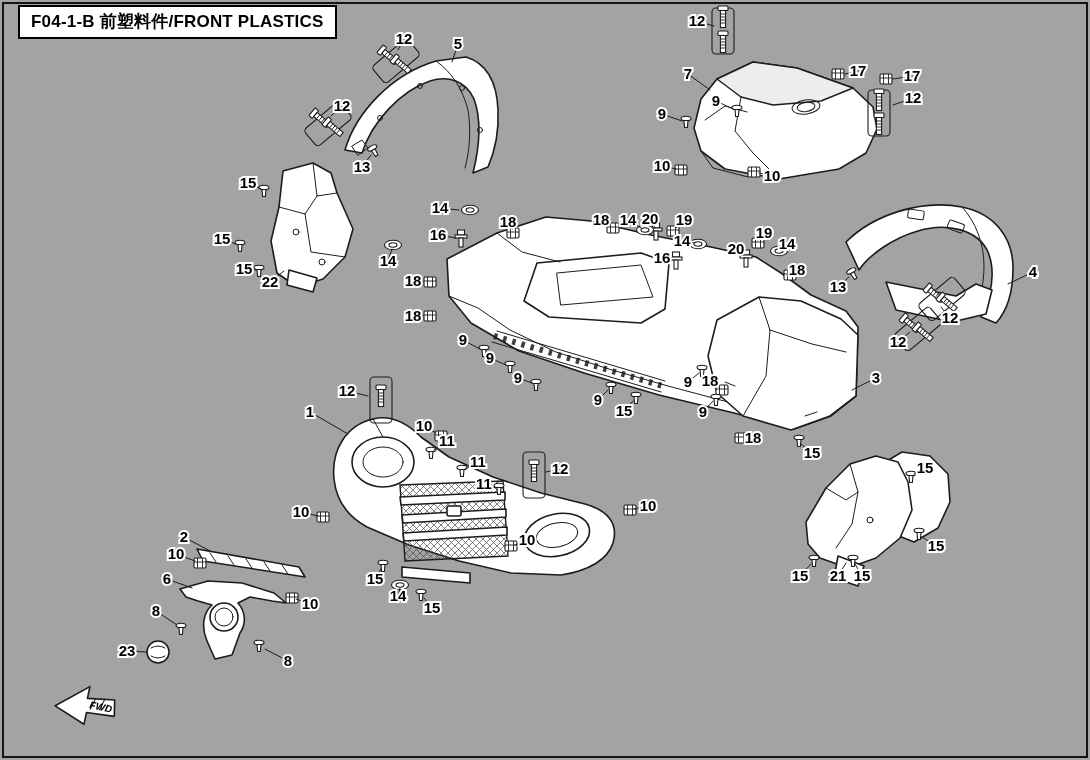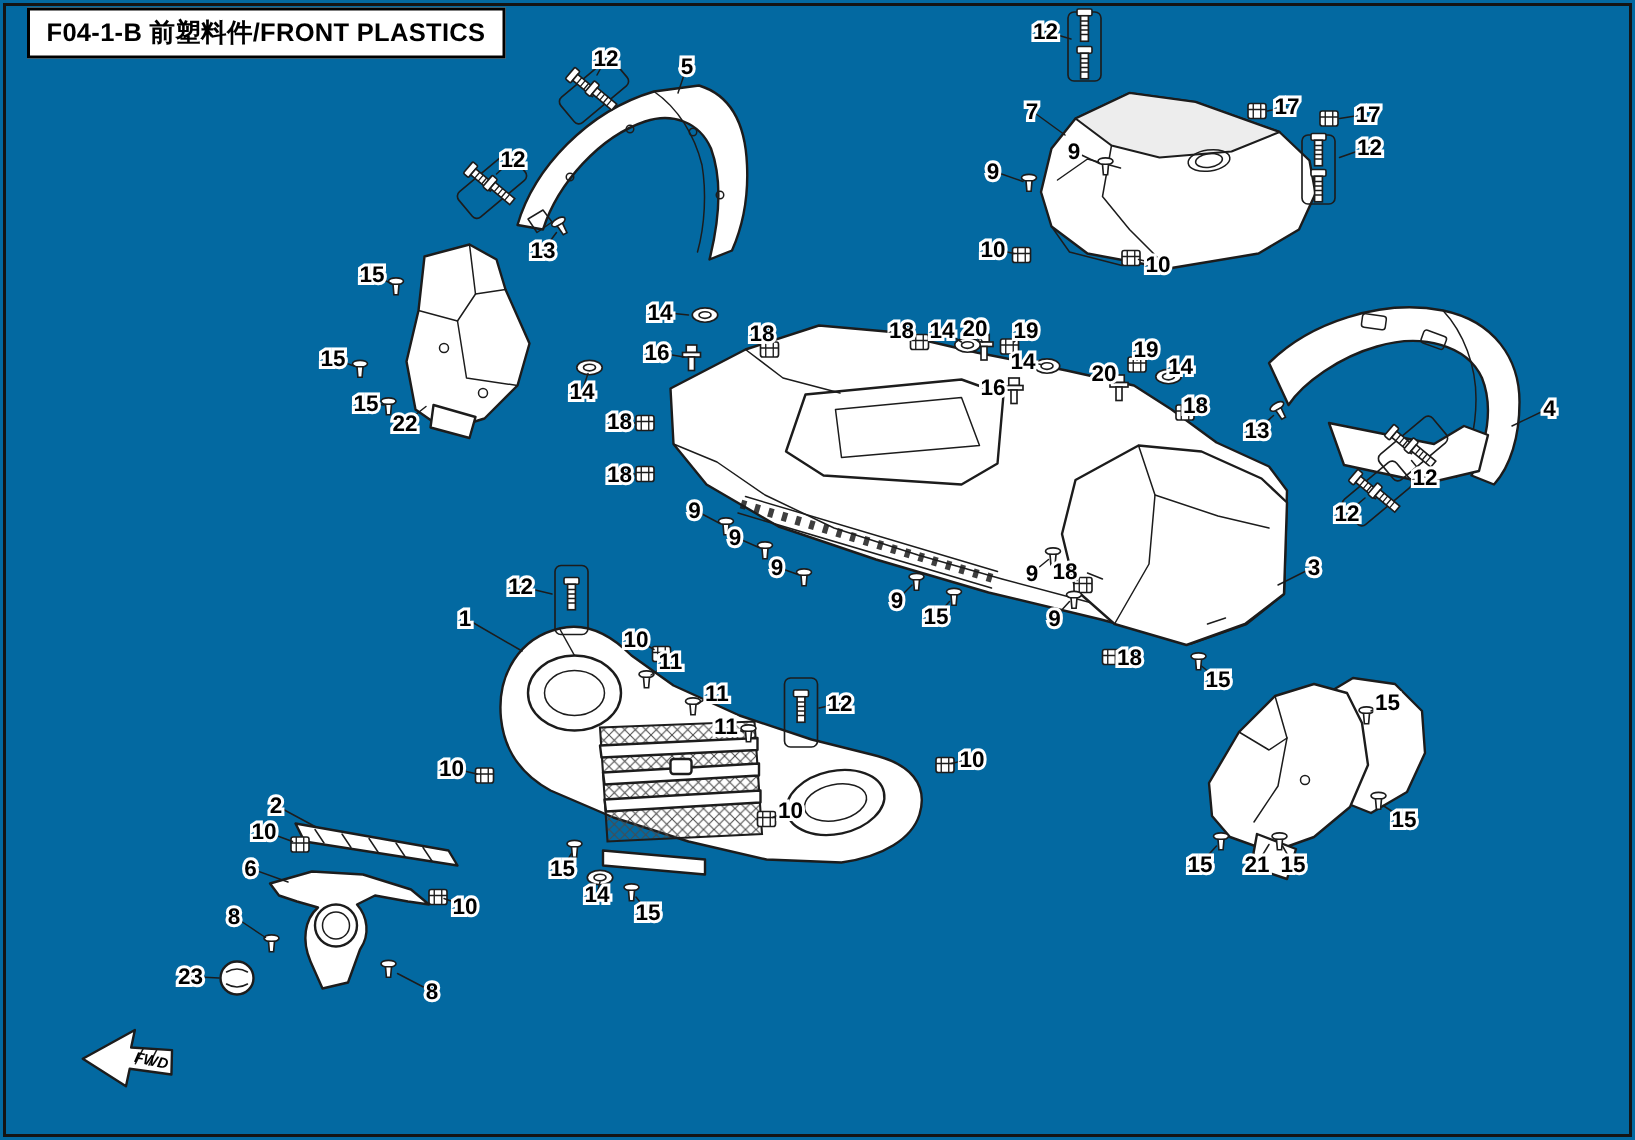--- a/index.html
+++ b/index.html
@@ -1,16 +1,16 @@
 <!DOCTYPE html>
 <html><head>
 <meta charset="utf-8">
 <style>
   html,body{margin:0;padding:0;background:#fff;}
-  .page{position:relative;width:1090px;height:760px;background:#0369a1;font-family:"Liberation Sans",sans-serif;overflow:hidden;}
+  .page{position:relative;width:1090px;height:760px;background:#a3a3a3;font-family:"Liberation Sans",sans-serif;overflow:hidden;}
   .frame{position:absolute;inset:2px;border:2px solid #141414;}
   .title-box{position:absolute;left:18px;top:5px;border:2px solid #000;padding:3px 11px 4px;background:#fff;z-index:5;}
   .title-box span{font-size:17px;font-weight:bold;color:#000;white-space:nowrap;letter-spacing:0.2px;}
   svg.diagram{position:absolute;left:0;top:0;}
   .part{fill:#fff;stroke:#1c1c1c;stroke-width:1.6;stroke-linejoin:round;}
   .part-shade{fill:#ededed;stroke:#1c1c1c;stroke-width:1.4;stroke-linejoin:round;}
   .detail{fill:none;stroke:#1c1c1c;stroke-width:1;stroke-linejoin:round;stroke-linecap:round;}
   .hw{fill:#fff;stroke:#1c1c1c;stroke-width:1.1;}
   .hwl{fill:none;stroke:#1c1c1c;stroke-width:0.9;}
   .hwbox{fill:none;stroke:#1c1c1c;stroke-width:1.1;}

